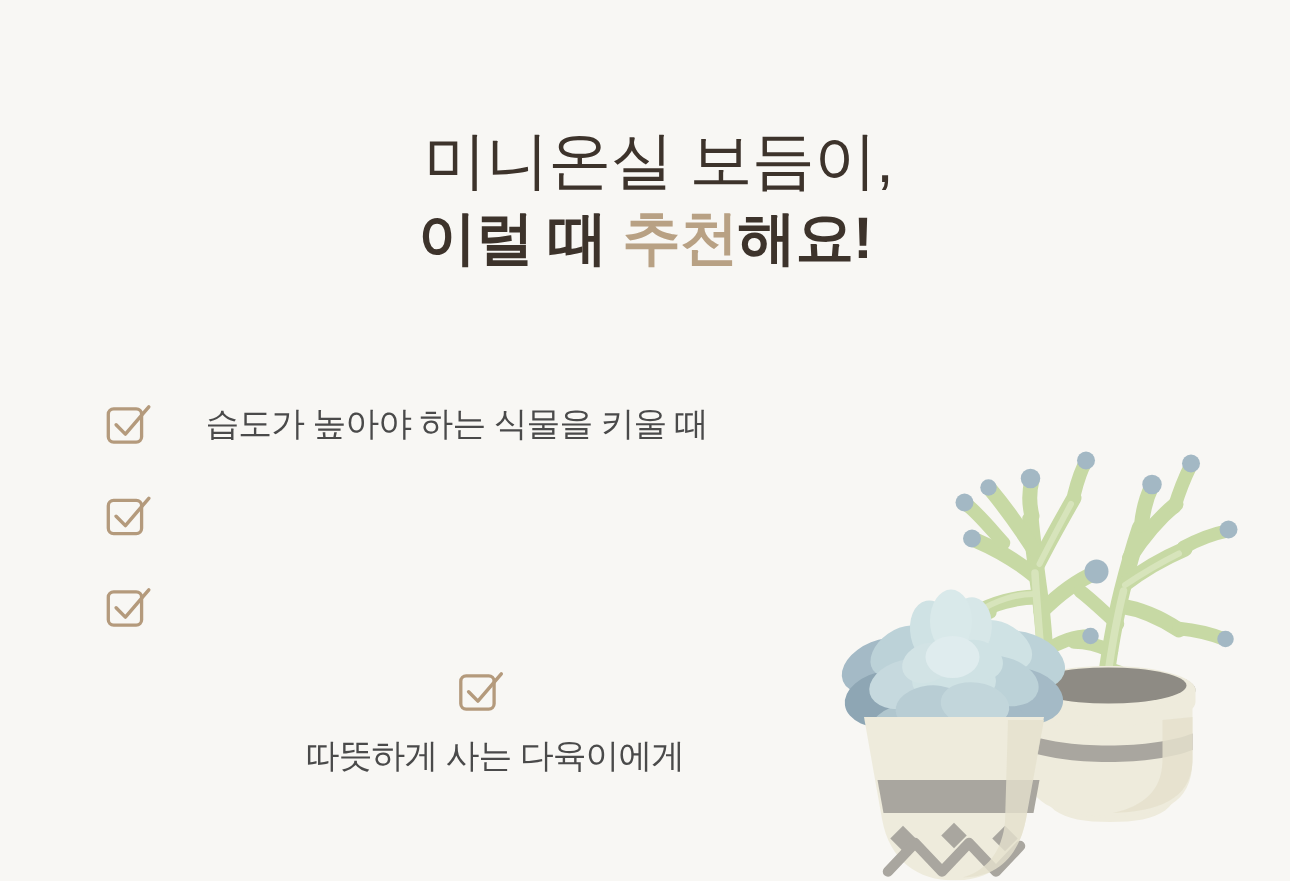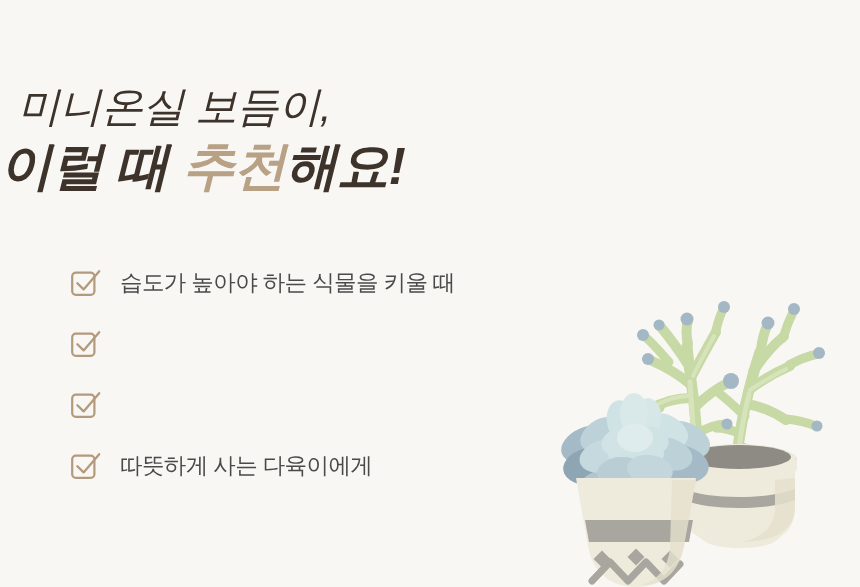--- a/index.html
+++ b/index.html
@@ -21,36 +21,35 @@
     background: #f8f7f4;
     overflow: hidden;
   }
 
   
   .headline {
     position: absolute;
     left: 0;
     top: 86px;
     width: 860px;
-    text-align: left;
+    text-align: center;
     line-height: 1.0;
     user-select: none;
-    font-style: italic;
   }
   .headline-line1 {
     display: block;
     font-size: 42px;
     font-weight: 400;
     letter-spacing: -0.5px;
     color: #3d332b;
     padding-left: 18px;
   }
   .headline-line2 {
     display: block;
-    font-size: 52px;
+    font-size: 39px;
     font-weight: 700;
     letter-spacing: -0.5px;
     color: #3d332b;
     margin-top: 12px;
   }
   .accent {
     color: #b8a184;
   }
 
   
@@ -58,22 +57,23 @@
     position: absolute;
     left: 70px;
     top: 263px;
     width: 520px;
   }
   .check-item {
     display: flex;
     align-items: center;
     height: 40px;
     margin-bottom: 21px;
-  }
-  .check-item:last-child { margin-bottom: 0; }
+    gap: 17px;
+  }
+  .check-item:last-child { margin-bottom: 0; flex-direction: column; }
 
   .check-icon {
     position: relative;
     flex: 0 0 auto;
     width: 30px;
     height: 30px;
     margin-right: 20px;
     display: block;
   }
   .check-icon svg {

